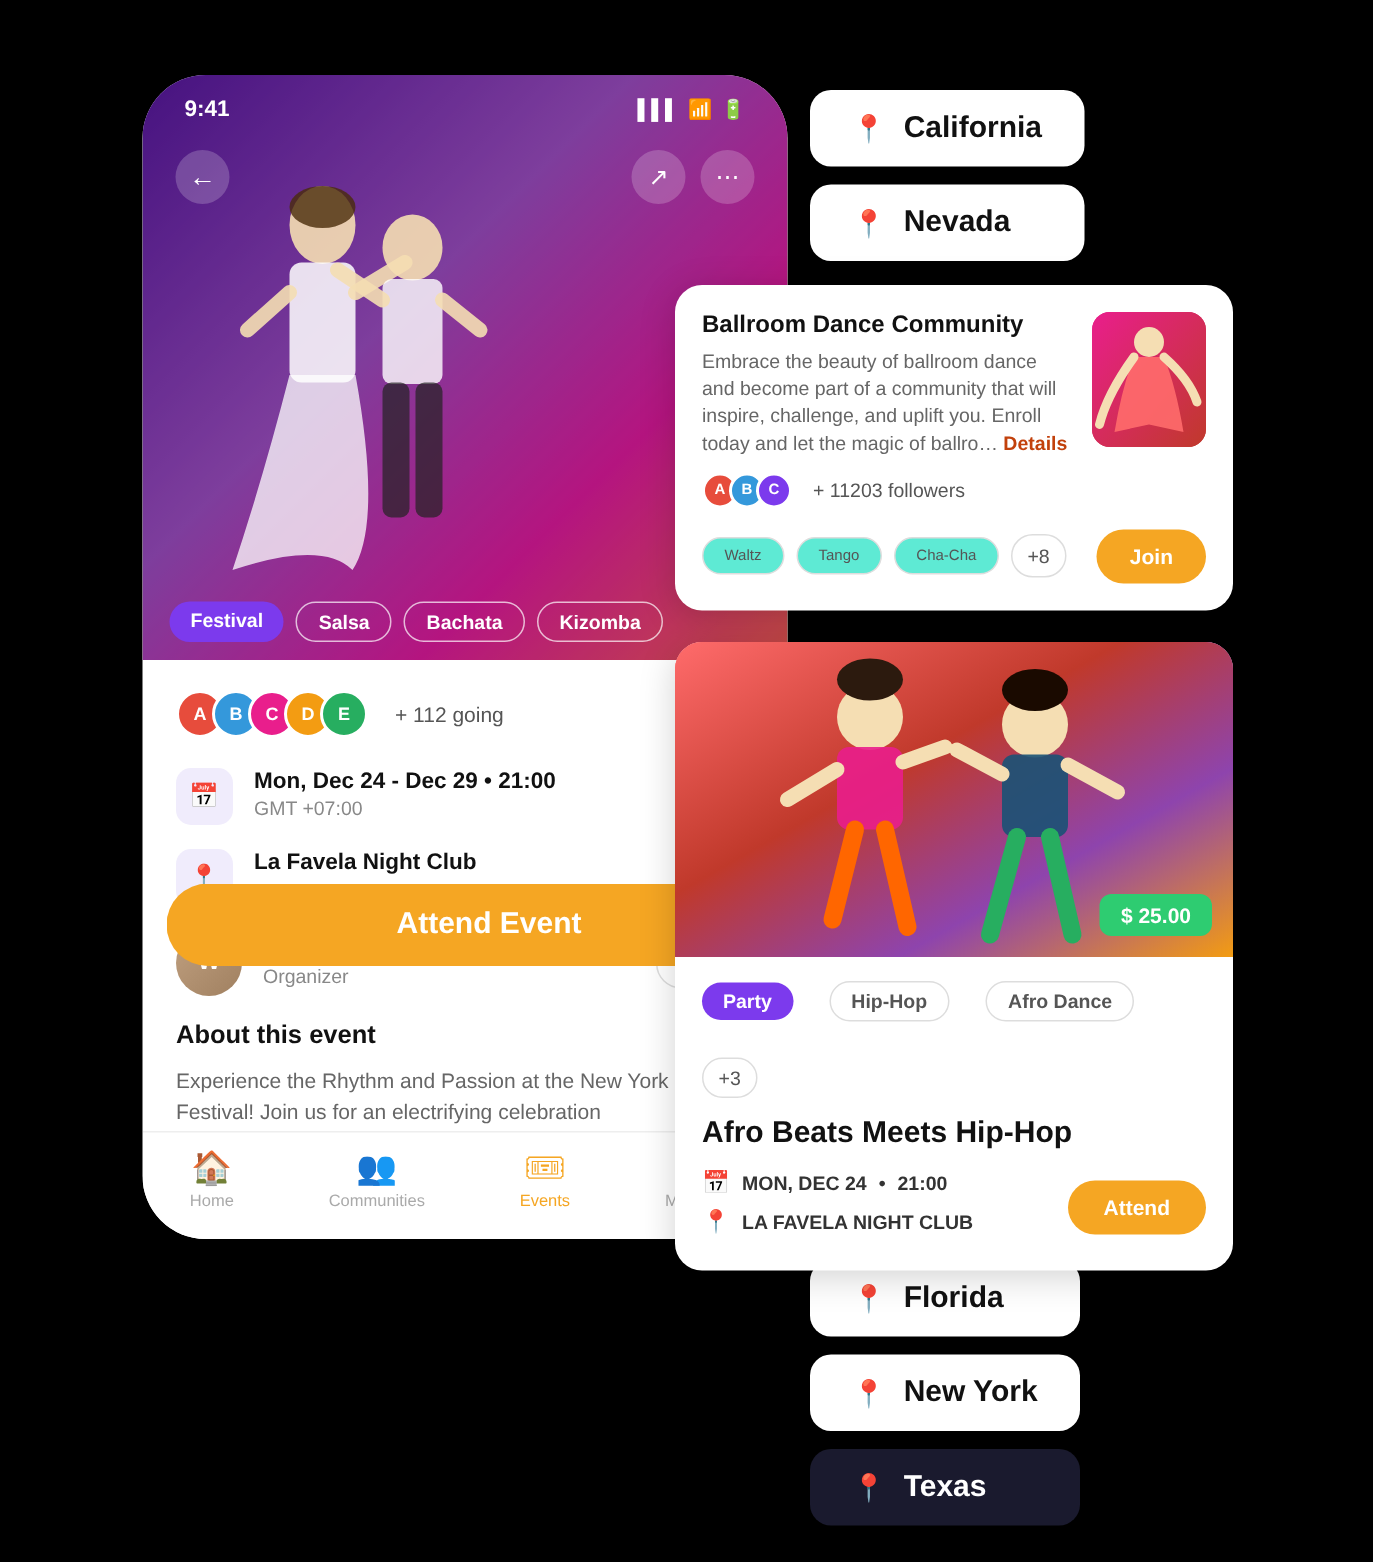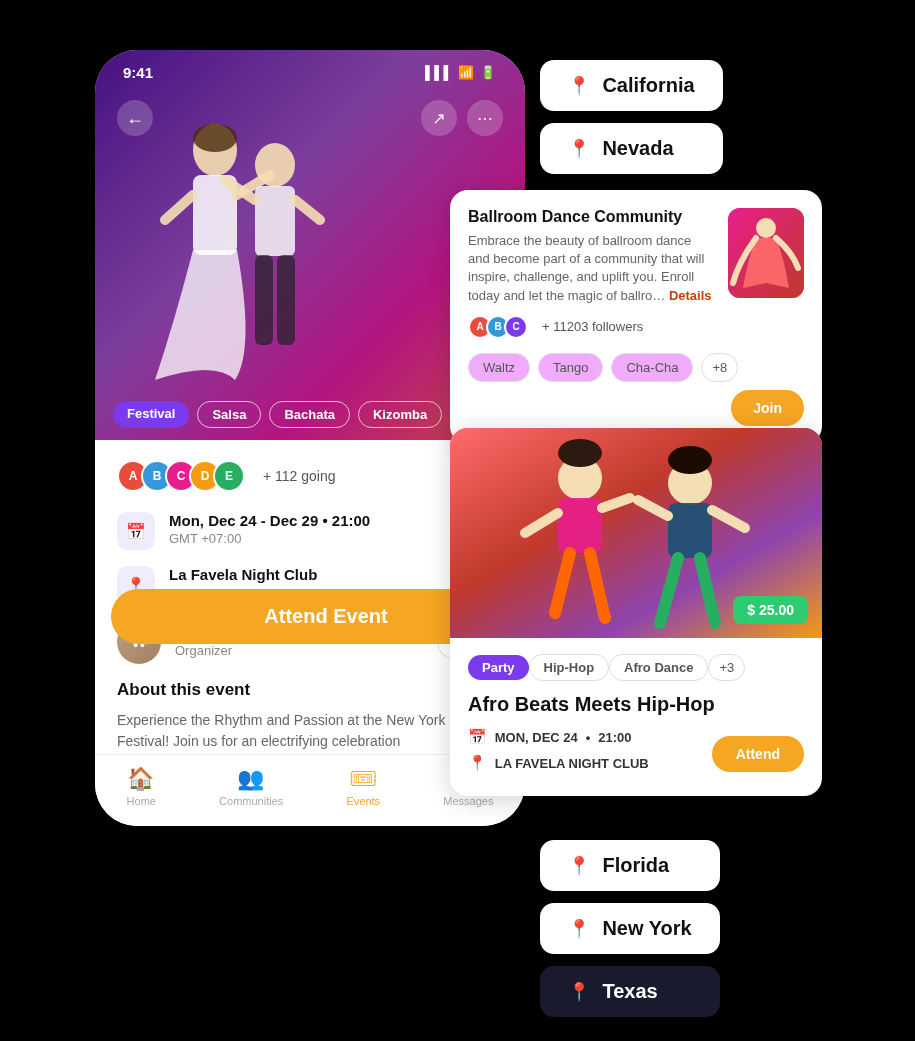--- a/index.html
+++ b/index.html
@@ -436,23 +436,23 @@
     .dance-tags {
       display: flex;
       align-items: center;
       gap: 8px;
       flex-wrap: wrap;
     }
     .dance-tag {
       padding: 6px 14px;
       border-radius: 20px;
       border: 1.5px solid #ddd;
-      font-size: 13px;
+      font-size: 10px;
       color: #555;
-      background: #f0abfc;
+      background: #5eead4;
     }
     .more-tag {
       padding: 6px 10px;
       border-radius: 20px;
       border: 1.5px solid #ddd;
       font-size: 13px;
       color: #555;
       background: #fff;
     }
     .join-btn {
@@ -498,21 +498,21 @@
       font-weight: 700;
       padding: 6px 14px;
       border-radius: 8px;
     }
     .event-card-body {
       padding: 16px 18px;
     }
     .event-card-tags {
       display: flex;
       align-items: center;
-      gap: 0;
+      gap: 24px;
       margin-bottom: 12px;
       flex-wrap: wrap;
     }
     .ec-tag {
       padding: 5px 14px;
       border-radius: 20px;
       font-size: 13px;
       font-weight: 600;
       color: #fff;
     }

